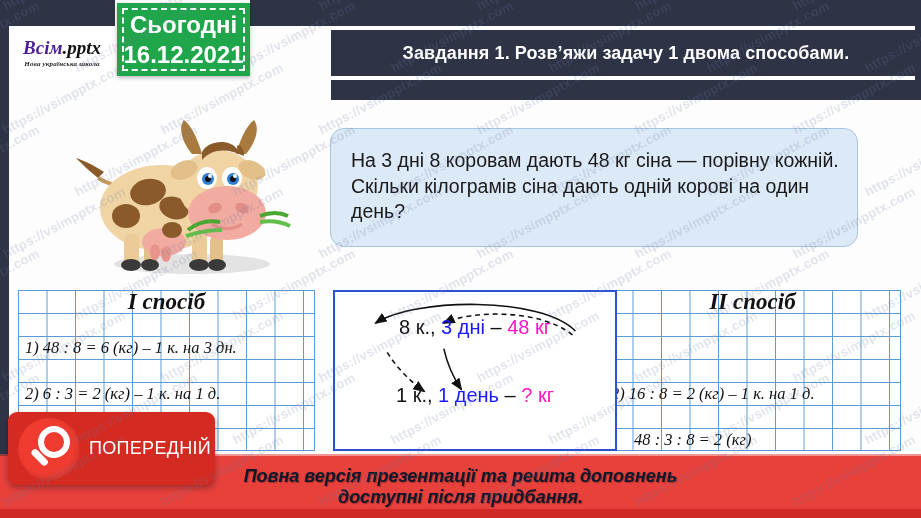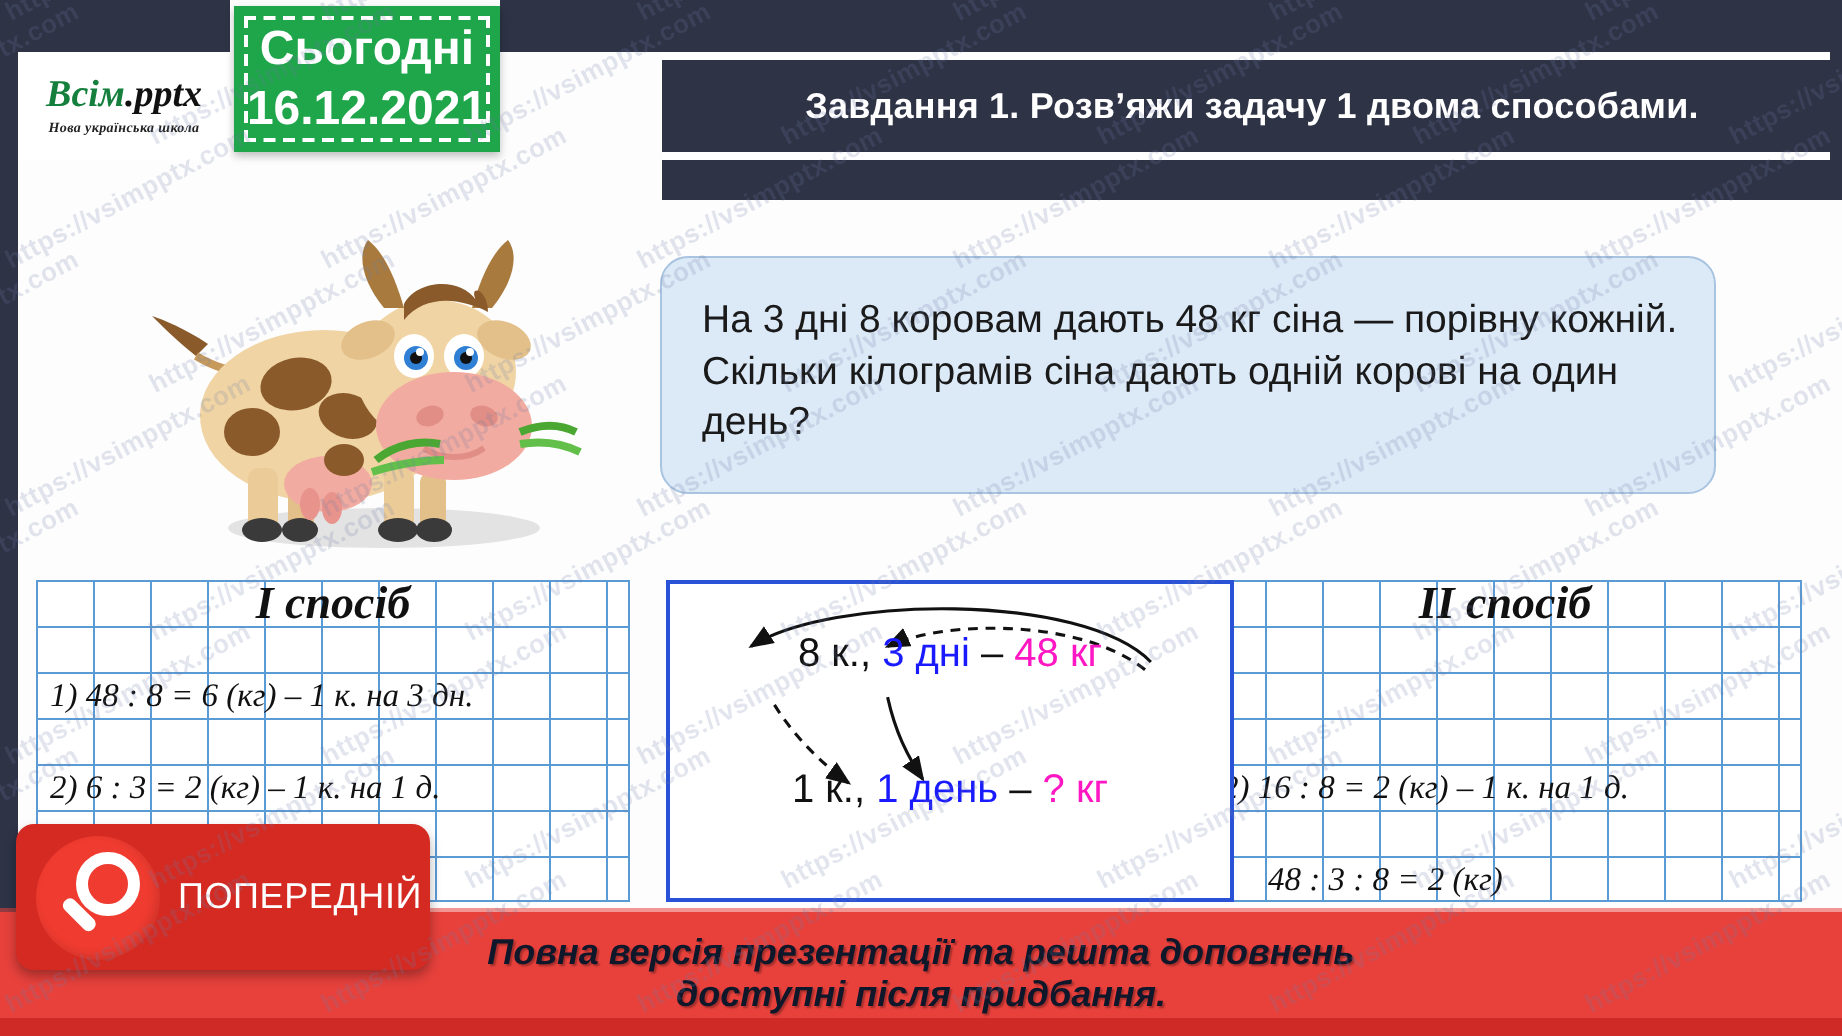--- a/index.html
+++ b/index.html
@@ -37,21 +37,21 @@
   .logo-box{
     position:absolute;left:9px;top:26px;width:106px;height:54px;
     background:#ffffff;z-index:31;
     display:flex;flex-direction:column;align-items:center;justify-content:center;
   }
   .logo-main{
     font-family:"Liberation Serif", serif;
     font-size:19px;font-weight:700;font-style:italic;
     color:#111;line-height:1;
   }
-  .logo-main .grn{color:#15803d;}
+  .logo-main .grn{color:#4c1d95;}
   .logo-sub{
     font-family:"Liberation Serif", serif;
     font-size:7px;font-weight:700;font-style:italic;
     color:#222;margin-top:3px;letter-spacing:.2px;
   }
 
   
   .today-badge{
     position:absolute;left:117px;top:3px;width:133px;height:73px;
     background:#1fa54a;z-index:40;

